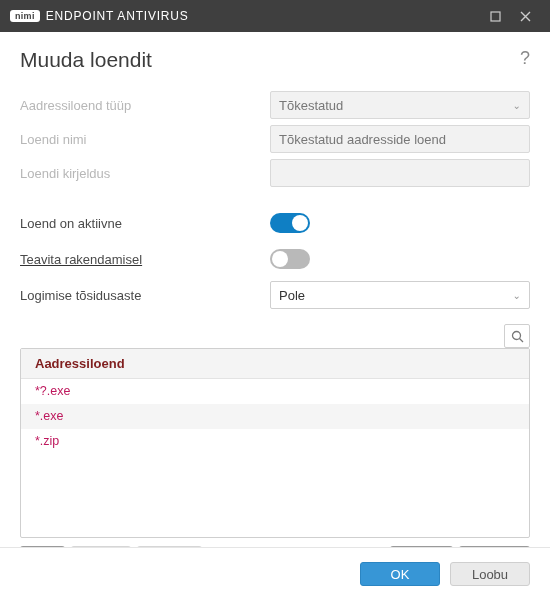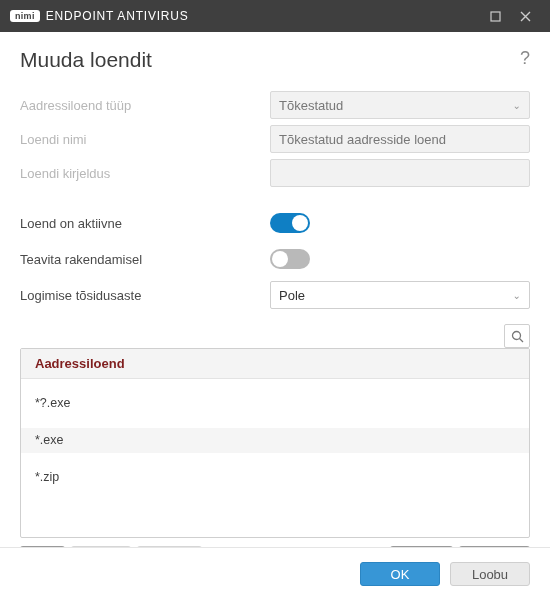--- a/index.html
+++ b/index.html
@@ -149,23 +149,22 @@
     background: #f4f4f4;
     border-bottom: 1px solid #e3e3e3;
     padding: 7px 14px;
     font-weight: 600;
     font-size: 13px;
     color: #7f1d1d;
   }
   .list-item {
     padding: 5px 14px;
     font-size: 12.5px;
-    color: #404040;
+    color: #be185d;
     border-bottom: 1px solid transparent;
-    margin-top: 12px;
   }
   .list-item.alt { background: #f5f5f5; }
 
   .action-row {
     display: flex;
     gap: 6px;
     margin-bottom: 20px;
   }
   .action-spacer { flex: 1; }
   .btn-small {
@@ -269,21 +268,21 @@
 
   <div class="form-row" style="margin-top:20px;">
     <div class="form-label">Loend on aktiivne</div>
     <div class="form-control">
       <div class="toggle on">
           <div class="knob"></div>
         </div>
     </div>
   </div>
 
-  <div class="form-row" style="margin-top:6px;">
+  <div class="form-row" style="margin-top:6px;text-decoration:underline;">
     <div class="form-label">Teavita rakendamisel</div>
     <div class="form-control">
       <div class="toggle off">
           <div class="knob"></div>
         </div>
     </div>
   </div>
 
   <div class="form-row" style="margin-top:6px;">
     <div class="form-label">Logimise tõsidusaste</div>

